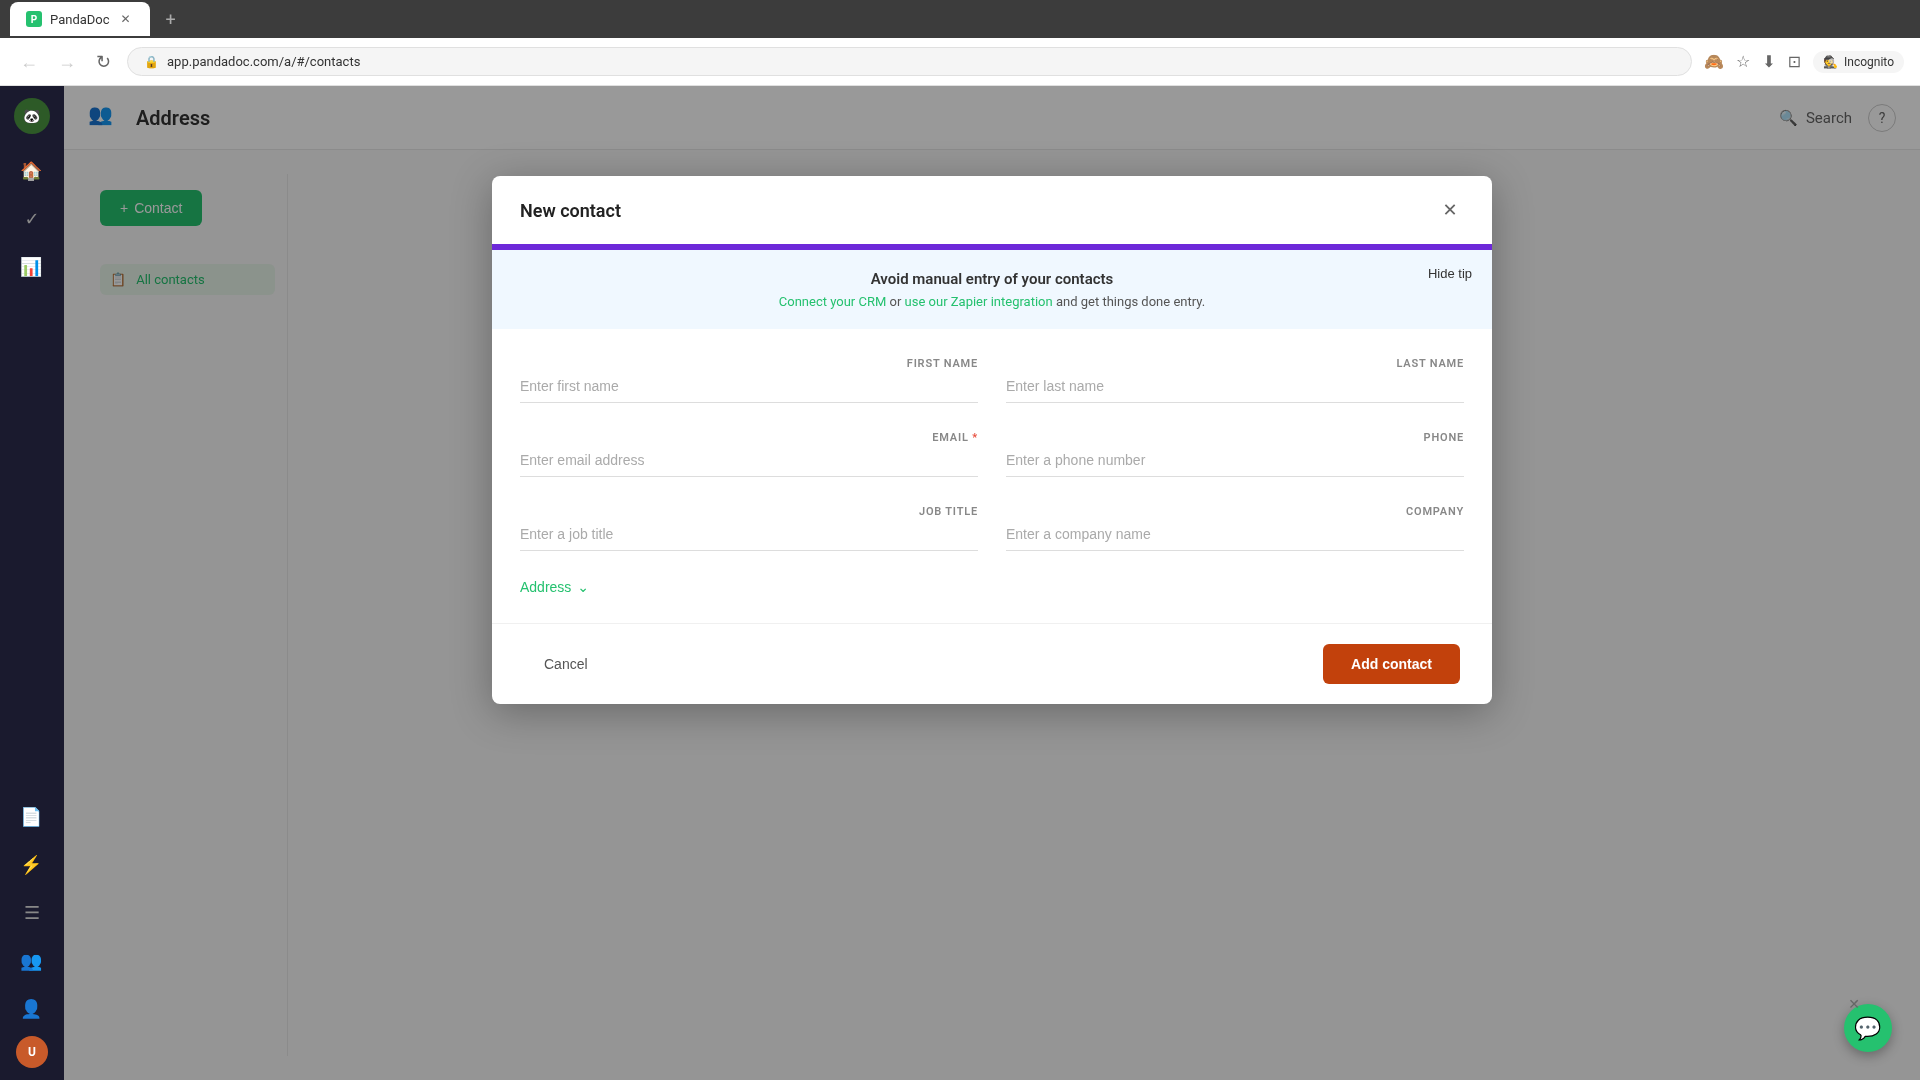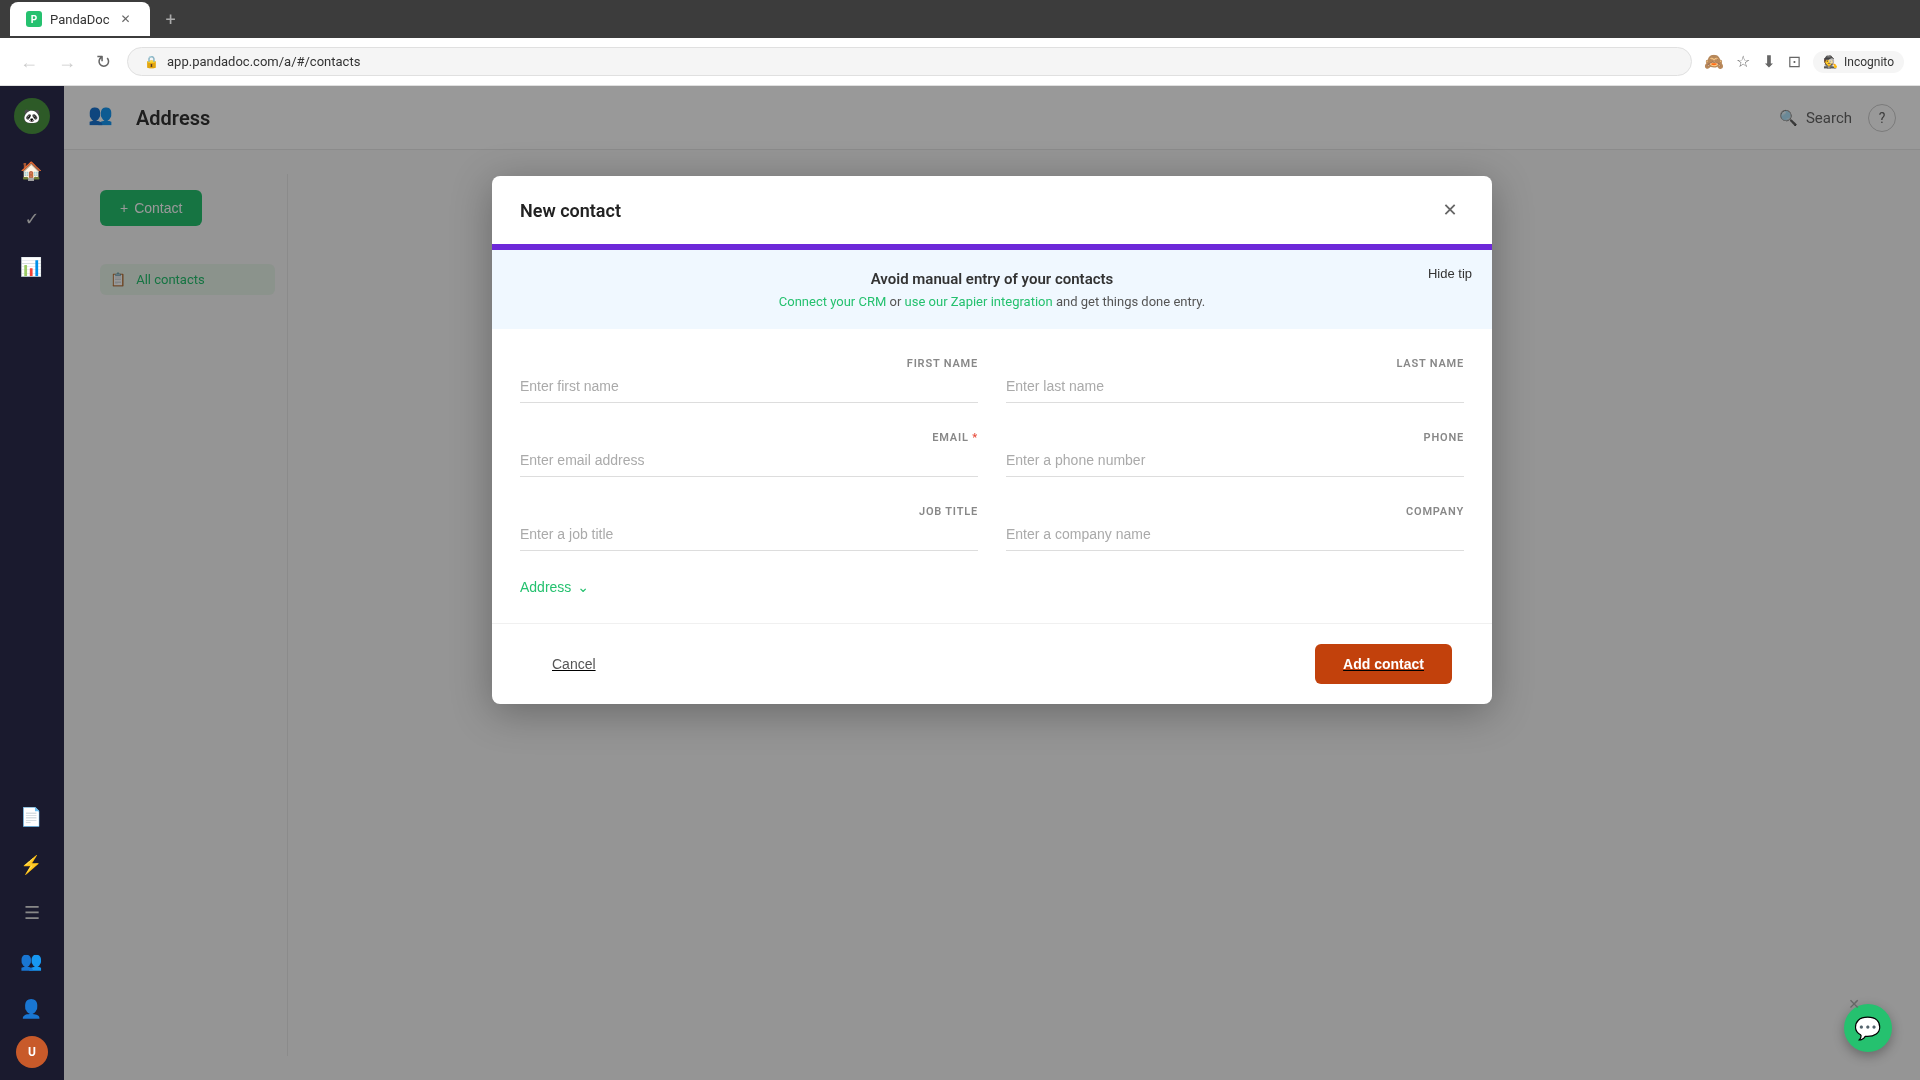--- a/index.html
+++ b/index.html
@@ -378,23 +378,22 @@
       font-weight: 500;
       background: none;
       border: none;
     }
 
     
     .modal-footer {
       display: flex;
       align-items: center;
       justify-content: space-between;
-      padding: 20px 40px;
+      padding: 20px 32px;
       border-top: 1px solid #f0f0f0;
-      text-decoration: underline;
     }
     .cancel-btn {
       background: none;
       border: none;
       color: #555;
       font-size: 14px;
       cursor: pointer;
       padding: 10px 20px;
       border-radius: 6px;
     }

